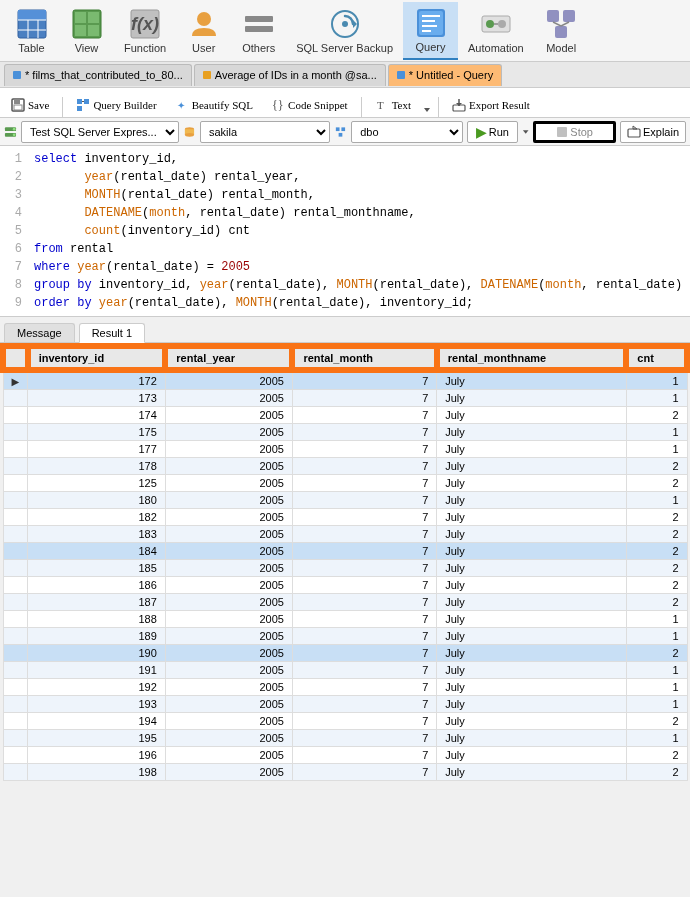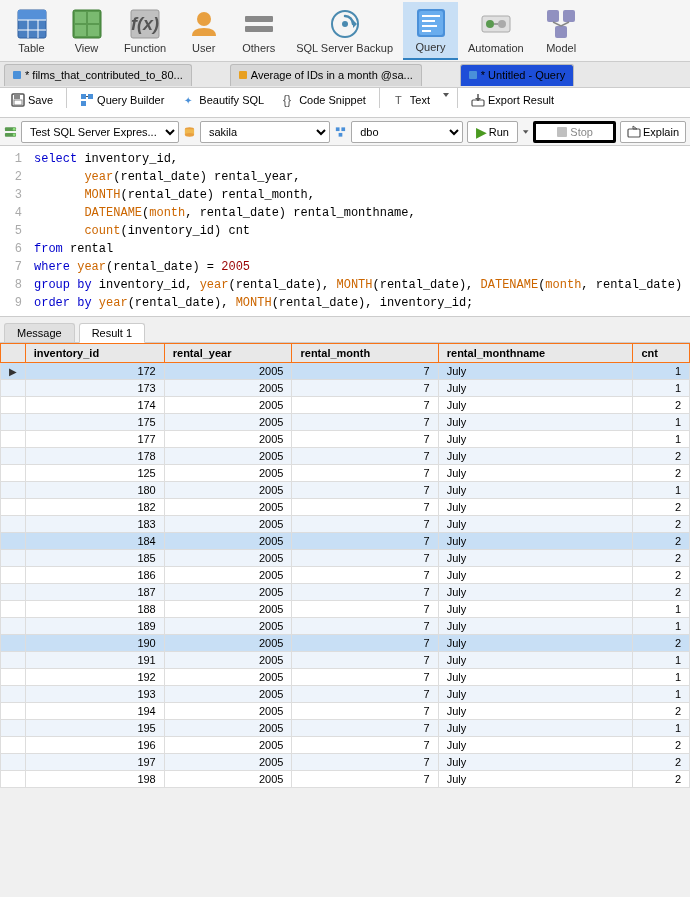--- a/index.html
+++ b/index.html
@@ -36,49 +36,49 @@
     .toolbar-label { font-size: 11px; color: #333; }
     
     
     .tab-bar {
       display: flex;
       align-items: center;
       background: #e8e8e8;
       border-bottom: 1px solid #ccc;
       height: 26px;
       padding: 0 4px;
-      gap: 36px;
     }
     .tab-item {
       display: flex;
       align-items: center;
       padding: 2px 8px;
       border: 1px solid #bbb;
       border-bottom: none;
       background: #d8d8d8;
       margin-right: 2px;
       font-size: 11px;
       cursor: pointer;
       height: 22px;
       border-radius: 3px 3px 0 0;
     }
-    .tab-item.active { background: #1d4ed8; }
+    .tab-item.active { background: #fdba74; }
     .tab-dot { width: 8px; height: 8px; background: #ccc; border-radius: 1px; margin-right: 4px; }
     .tab-dot.blue { background: #4a90d9; }
     .tab-dot.orange { background: #e8a020; }
     
     
     .action-toolbar {
       display: flex;
-      align-items: flex-start;
+      align-items: flex-end;
       background: white;
       border-bottom: 1px solid #ccc;
       height: 30px;
       padding: 0 4px;
       gap: 4px;
+      font-family: Liberation Serif, serif;
     }
     .action-btn {
       display: flex;
       align-items: center;
       padding: 2px 6px;
       border: 1px solid transparent;
       border-radius: 3px;
       cursor: pointer;
       font-size: 11px;
       gap: 3px;
@@ -194,21 +194,21 @@
     
     
     .data-table-wrap { overflow: auto; flex: 1; }
     .data-table {
       border-collapse: collapse;
       font-size: 11px;
       width: 100%;
     }
     .data-table th {
       background: #e8e8e8;
-      border: 1px solid #f97316;
+      border: 6px solid #f97316;
       padding: 3px 8px;
       text-align: left;
       font-weight: bold;
       position: sticky;
       top: 0;
       white-space: nowrap;
     }
     .data-table td {
       border: 1px solid #ddd;
       padding: 2px 8px;
@@ -691,28 +691,20 @@
             <tr>
     <td class="row-indicator"></td>
     <td class="num-cell">196</td>
     <td class="num-cell">2005</td>
     <td class="num-cell">7</td>
     <td>July</td>
     <td class="num-cell">2</td>
   </tr>
             <tr>
     <td class="row-indicator"></td>
-    <td class="num-cell">197</td>
-    <td class="num-cell">2005</td>
-    <td class="num-cell">7</td>
-    <td>July</td>
-    <td class="num-cell">2</td>
-  </tr>
-            <tr>
-    <td class="row-indicator"></td>
     <td class="num-cell">198</td>
     <td class="num-cell">2005</td>
     <td class="num-cell">7</td>
     <td>July</td>
     <td class="num-cell">2</td>
   </tr>
           </tbody>
       </table>
     </div>
   </div>

